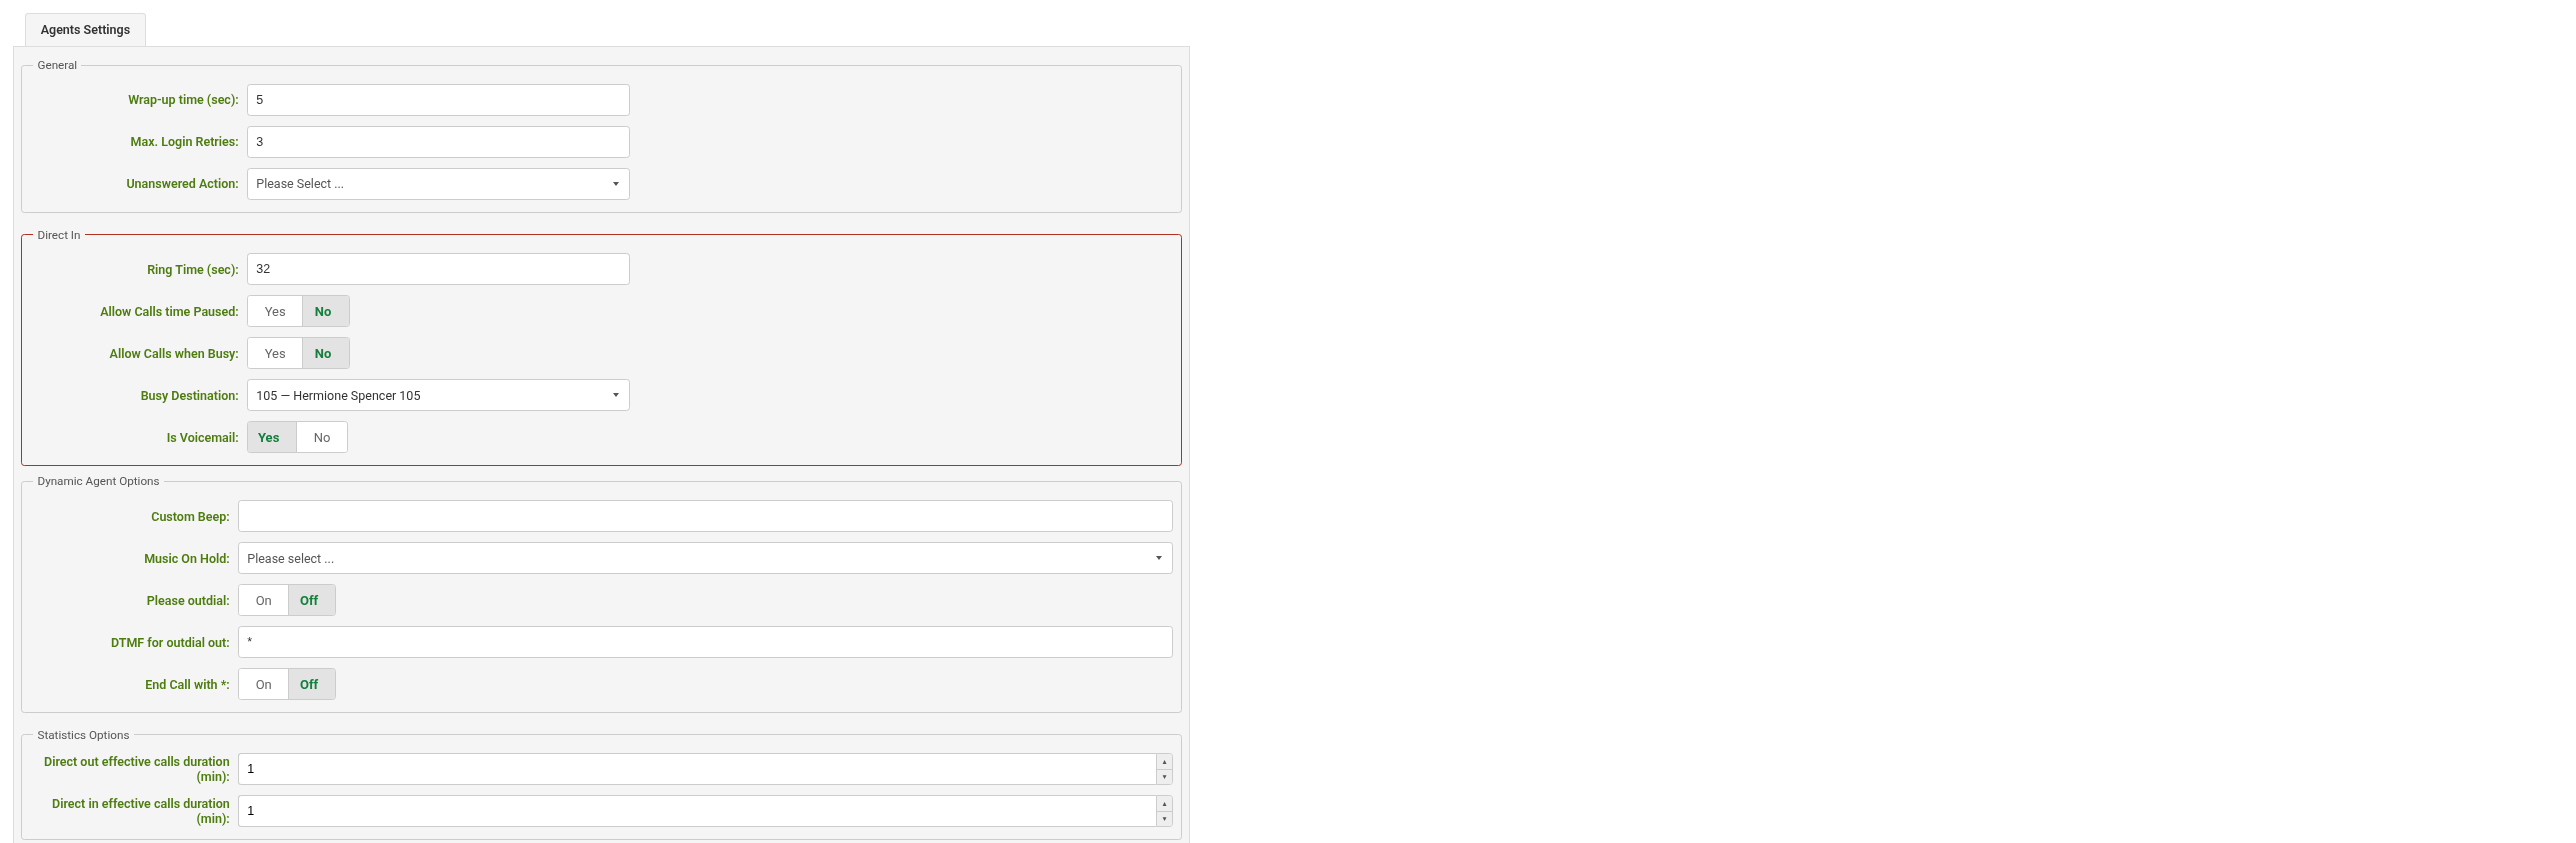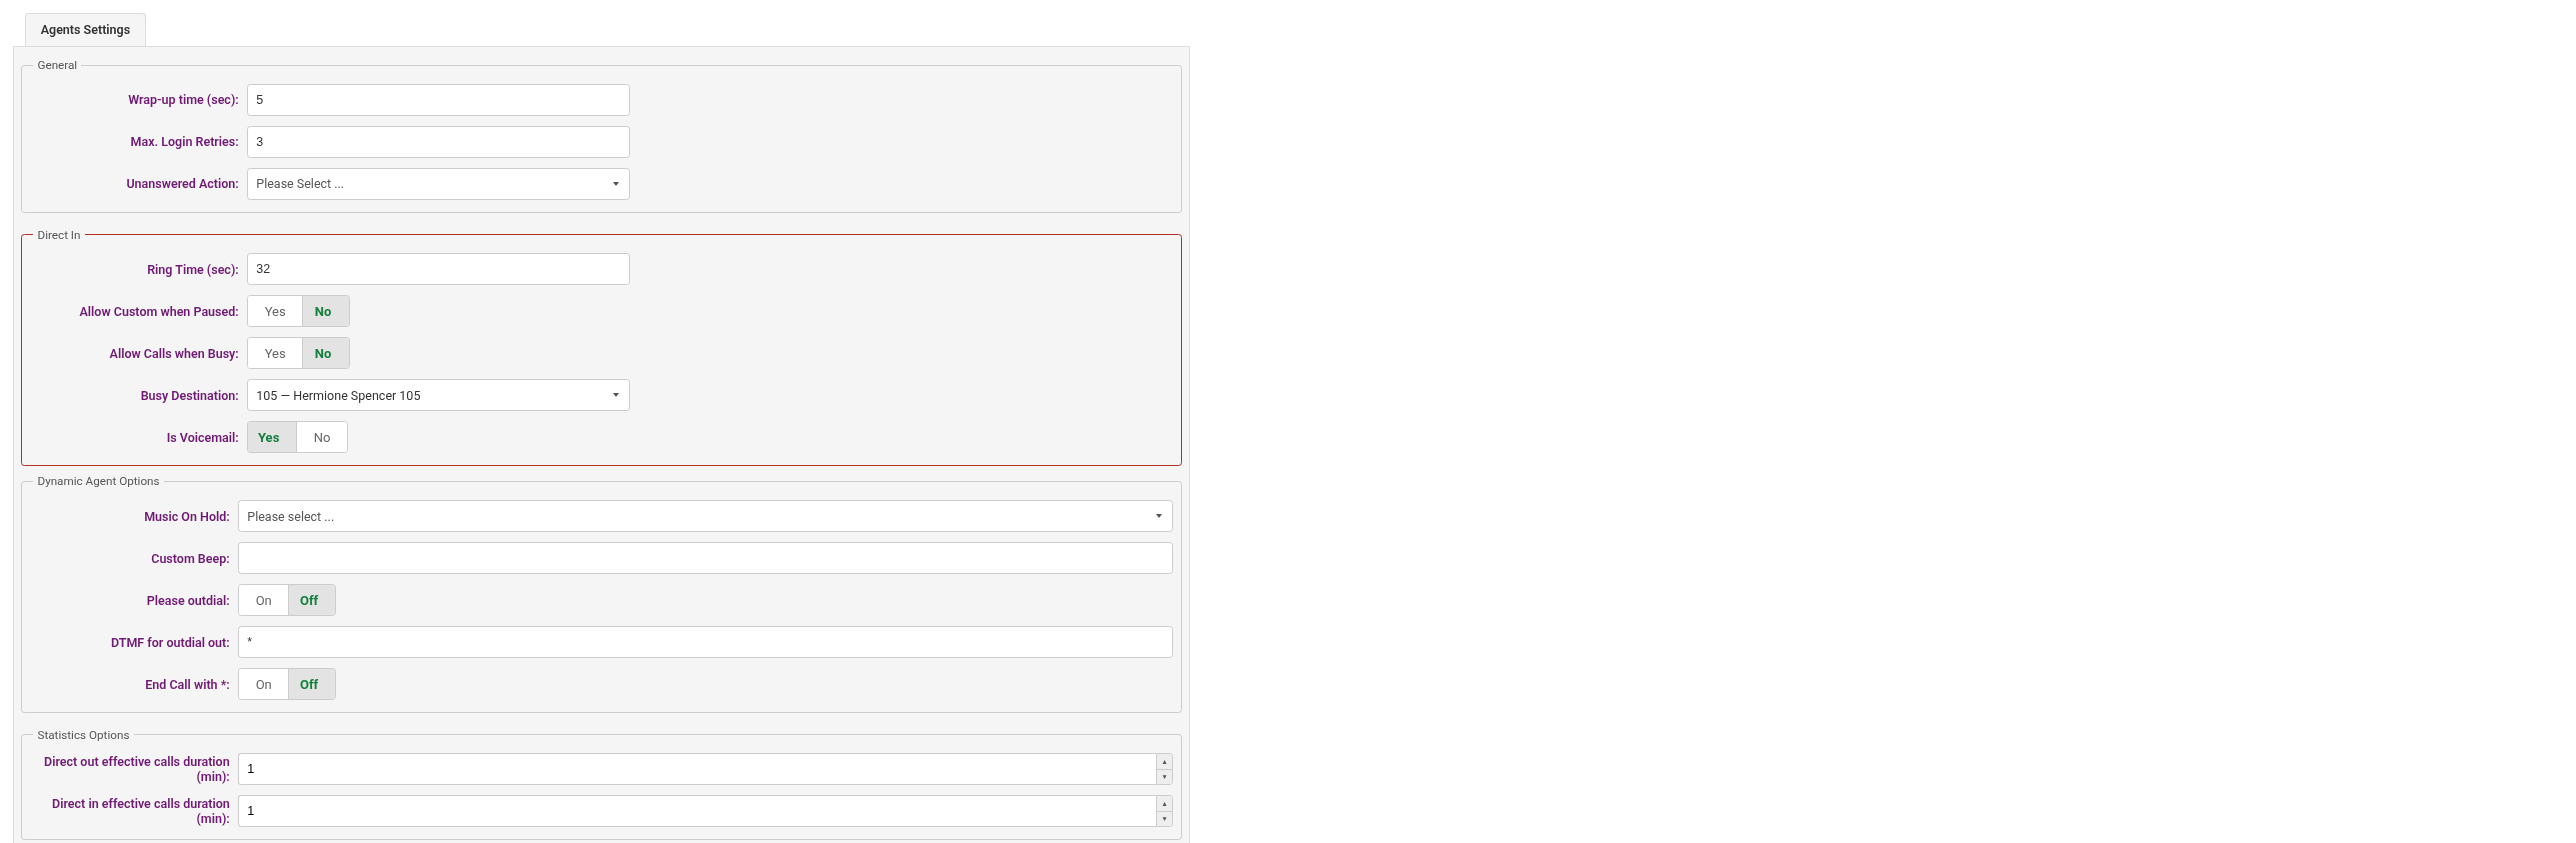--- a/index.html
+++ b/index.html
@@ -59,21 +59,21 @@
       display: flex;
       align-items: center;
       margin-bottom: 10px;
     }
     .row:last-child { margin-bottom: 0; }
     .lbl {
       flex: 0 0 217px;
       text-align: right;
       font-weight: 600;
       font-size: 12.5px;
-      color: #701a75;
+      color: #4d7c0f;
       padding-right: 8.3px;
     }
     .ctrl {
       flex: 1 1 auto;
     }
     input.text, .select-like {
       width: 100%;
       max-width: 383px;
       height: 32px;
       border: 0.8px solid #ccc;
@@ -234,21 +234,21 @@
         <legend>Direct In</legend>
 
         <div class="row">
           <div class="lbl">Ring Time (sec):</div>
           <div class="ctrl">
             <input class="text" type="text" value="32" style="">
           </div>
         </div>
 
         <div class="row">
-          <div class="lbl">Allow Custom when Paused:</div>
+          <div class="lbl">Allow Calls time Paused:</div>
           <div class="ctrl">
             <div class="toggle">
               <div class="opt">Yes</div>
               <div class="opt active">No</div>
             </div>
           </div>
         </div>
 
         <div class="row">
           <div class="lbl">Allow Calls when Busy:</div>
@@ -282,33 +282,33 @@
       </fieldset>
 
     </div>
 
     <div class="col col-right">
 
       <fieldset class="panel">
         <legend>Dynamic Agent Options</legend>
 
         <div class="row">
+          <div class="lbl">Custom Beep:</div>
+          <div class="ctrl large-ctrl">
+            <input class="text" type="text" value="" style="">
+          </div>
+        </div>
+
+        <div class="row">
           <div class="lbl">Music On Hold:</div>
           <div class="ctrl large-ctrl">
             <div class="select-like">
               <span class="placeholder">Please select ...</span>
               <span class="caret"></span>
             </div>
-          </div>
-        </div>
-
-        <div class="row">
-          <div class="lbl">Custom Beep:</div>
-          <div class="ctrl large-ctrl">
-            <input class="text" type="text" value="" style="">
           </div>
         </div>
 
         <div class="row">
           <div class="lbl">Please outdial:</div>
           <div class="ctrl">
             <div class="toggle">
               <div class="opt">On</div>
               <div class="opt active">Off</div>
             </div>

